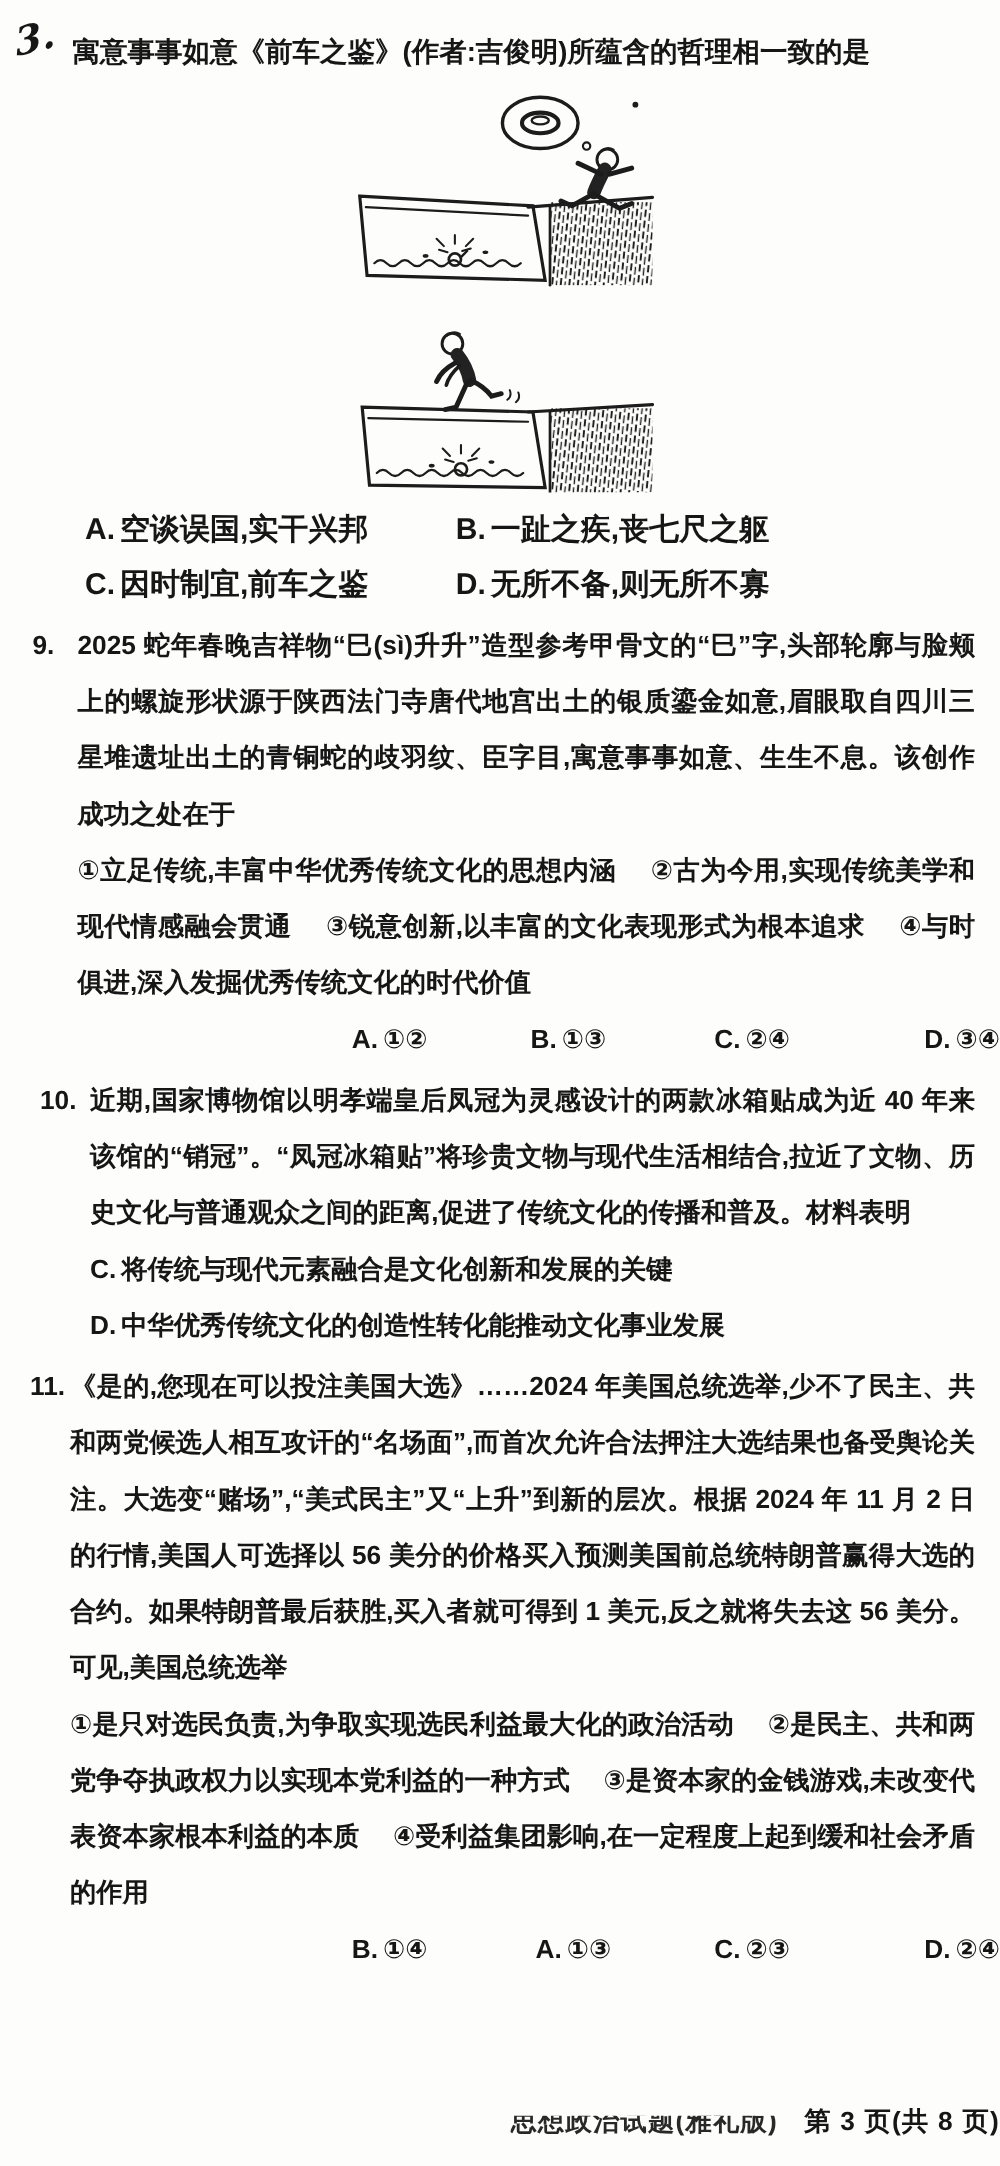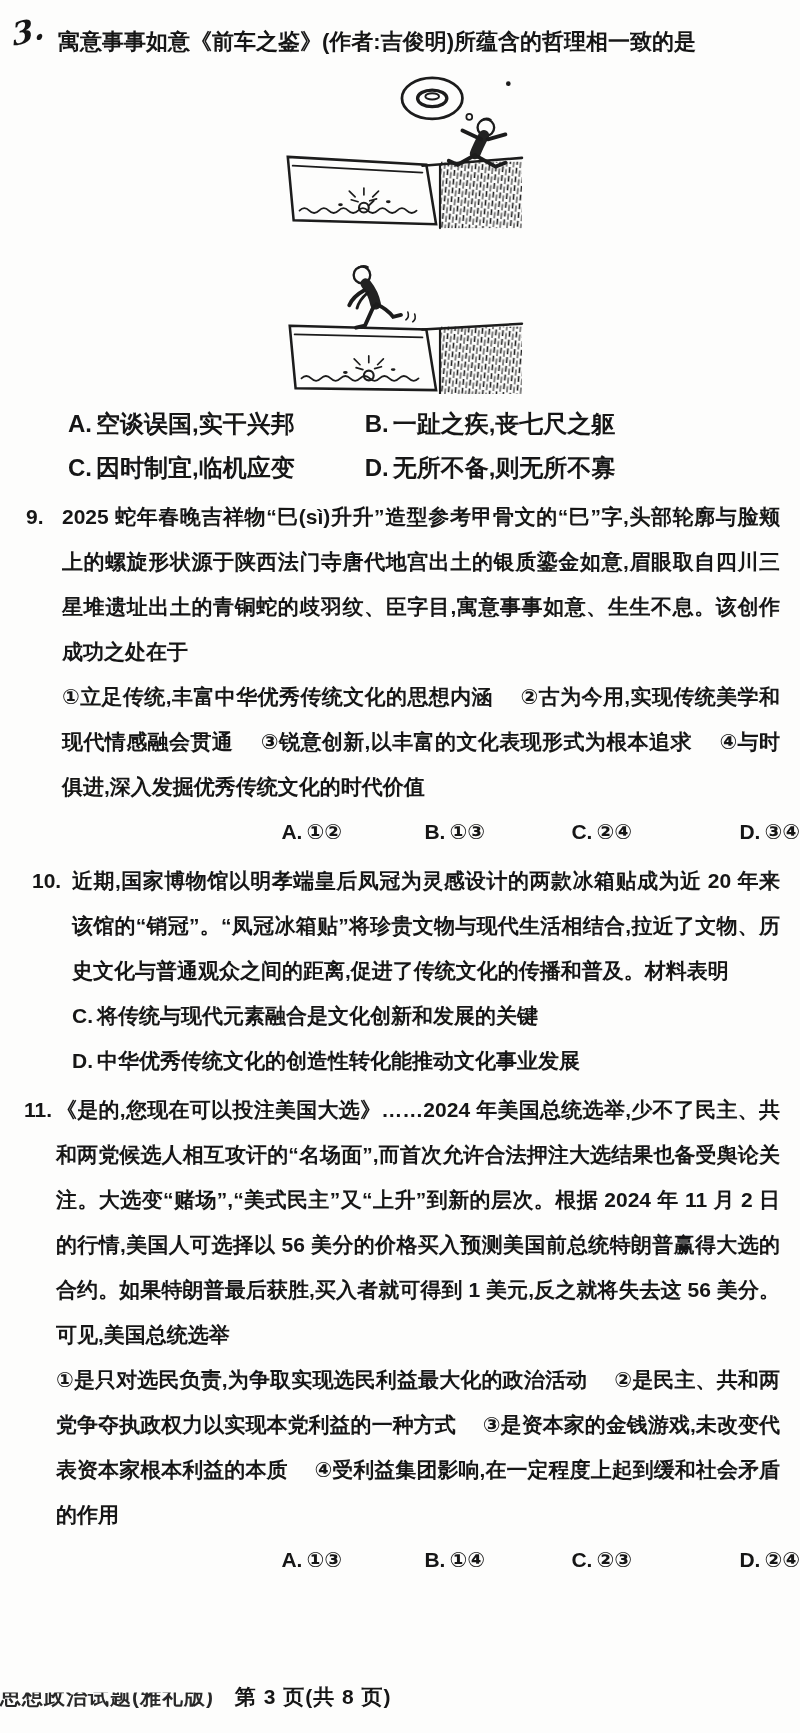--- a/index.html
+++ b/index.html
@@ -29,21 +29,21 @@
   .q9{padding-left:62px;}  .q9 .qnum{left:26px;}
   .q10{padding-left:72px;} .q10 .qnum{left:32px;}
   .q11{padding-left:56px;} .q11 .qnum{left:24px;}
   .stem,.statements{text-align:justify;padding-right:20px;}
   .inline-opts{display:flex;align-items:baseline;justify-content:flex-end;}
   .inline-opts .opt{white-space:nowrap;}
   .inline-opts .w1{width:143px;} .inline-opts .w2{width:147px;} .inline-opts .w3{width:168px;}
   .opt-lines .opt{display:block;white-space:nowrap;}
   
   .footer{
-    position:absolute;left:0;bottom:22px;width:100%;text-align:left;
+    position:absolute;left:0;bottom:22px;width:100%;text-align:right;
     font-size:21px;letter-spacing:1px;
   }
   .footer .doc-title{display:inline-block;clip-path:inset(34% 0 0 0);opacity:.92;}
   .footer .page-num{display:inline-block;margin-left:14px;}
 </style>
 </head>
 <body>
 
 <div class="page">
 
@@ -130,53 +130,53 @@
       </g>
     </svg>
   </div>
 
   <div class="opts-2col">
     <div>
       <span class="opt first"><span class="lbl">A.</span><span>空谈误国,实干兴邦</span></span>
       <span class="opt"><span class="lbl">B.</span><span>一趾之疾,丧七尺之躯</span></span>
     </div>
     <div>
-      <span class="opt first"><span class="lbl">C.</span><span>因时制宜,临机应变</span></span>
+      <span class="opt first"><span class="lbl">C.</span><span>因时制宜,前车之鉴</span></span>
       <span class="opt"><span class="lbl">D.</span><span>无所不备,则无所不寡</span></span>
     </div>
   </div>
 
   <div class="question q9">
     <span class="qnum">9.</span>
     <div class="stem">2025 蛇年春晚吉祥物“巳(sì)升升”造型参考甲骨文的“巳”字,头部轮廓与脸颊上的螺旋形状源于陕西法门寺唐代地宫出土的银质鎏金如意,眉眼取自四川三星堆遗址出土的青铜蛇的歧羽纹、臣字目,寓意事事如意、生生不息。该创作成功之处在于</div>
     <div class="statements">①立足传统,丰富中华优秀传统文化的思想内涵　 ②古为今用,实现传统美学和现代情感融会贯通　 ③锐意创新,以丰富的文化表现形式为根本追求　 ④与时俱进,深入发掘优秀传统文化的时代价值</div>
     <div class="inline-opts">
       <span class="opt w1"><span class="lbl">A.</span><span>①②</span></span>
       <span class="opt w2"><span class="lbl">B.</span><span>①③</span></span>
       <span class="opt w3"><span class="lbl">C.</span><span>②④</span></span>
       <span class="opt"><span class="lbl">D.</span><span>③④</span></span>
     </div>
   </div>
 
   <div class="question q10">
     <span class="qnum">10.</span>
-    <div class="stem">近期,国家博物馆以明孝端皇后凤冠为灵感设计的两款冰箱贴成为近 20 年来该馆的“销冠”。“凤冠冰箱贴”将珍贵文物与现代生活相结合,拉近了文物、历史文化与普通观众之间的距离,促进了传统文化的传播和普及。材料表明</div>
+    <div class="stem">近期,国家博物馆以明孝端皇后凤冠为灵感设计的两款冰箱贴成为近 40 年来该馆的“销冠”。“凤冠冰箱贴”将珍贵文物与现代生活相结合,拉近了文物、历史文化与普通观众之间的距离,促进了传统文化的传播和普及。材料表明</div>
     <div class="opt-lines">
       <span class="opt"><span class="lbl">C.</span><span>将传统与现代元素融合是文化创新和发展的关键</span></span>
       <span class="opt"><span class="lbl">D.</span><span>中华优秀传统文化的创造性转化能推动文化事业发展</span></span>
     </div>
   </div>
 
   <div class="question q11">
     <span class="qnum">11.</span>
     <div class="stem">《是的,您现在可以投注美国大选》……2024 年美国总统选举,少不了民主、共和两党候选人相互攻讦的“名场面”,而首次允许合法押注大选结果也备受舆论关注。大选变“赌场”,“美式民主”又“上升”到新的层次。根据 2024 年 11 月 2 日的行情,美国人可选择以 56 美分的价格买入预测美国前总统特朗普赢得大选的合约。如果特朗普最后获胜,买入者就可得到 1 美元,反之就将失去这 56 美分。可见,美国总统选举</div>
     <div class="statements">①是只对选民负责,为争取实现选民利益最大化的政治活动　 ②是民主、共和两党争夺执政权力以实现本党利益的一种方式　 ③是资本家的金钱游戏,未改变代表资本家根本利益的本质　 ④受利益集团影响,在一定程度上起到缓和社会矛盾的作用</div>
     <div class="inline-opts">
+      <span class="opt w2"><span class="lbl">B.</span><span>①④</span></span>
       <span class="opt w1"><span class="lbl">A.</span><span>①③</span></span>
-      <span class="opt w2"><span class="lbl">B.</span><span>①④</span></span>
       <span class="opt w3"><span class="lbl">C.</span><span>②③</span></span>
       <span class="opt"><span class="lbl">D.</span><span>②④</span></span>
     </div>
   </div>
 
   <div class="footer">
     <span class="doc-title">思想政治试题(雅礼版)</span>
     <span class="page-num">第 3 页(共 8 页)</span>
   </div>
 

